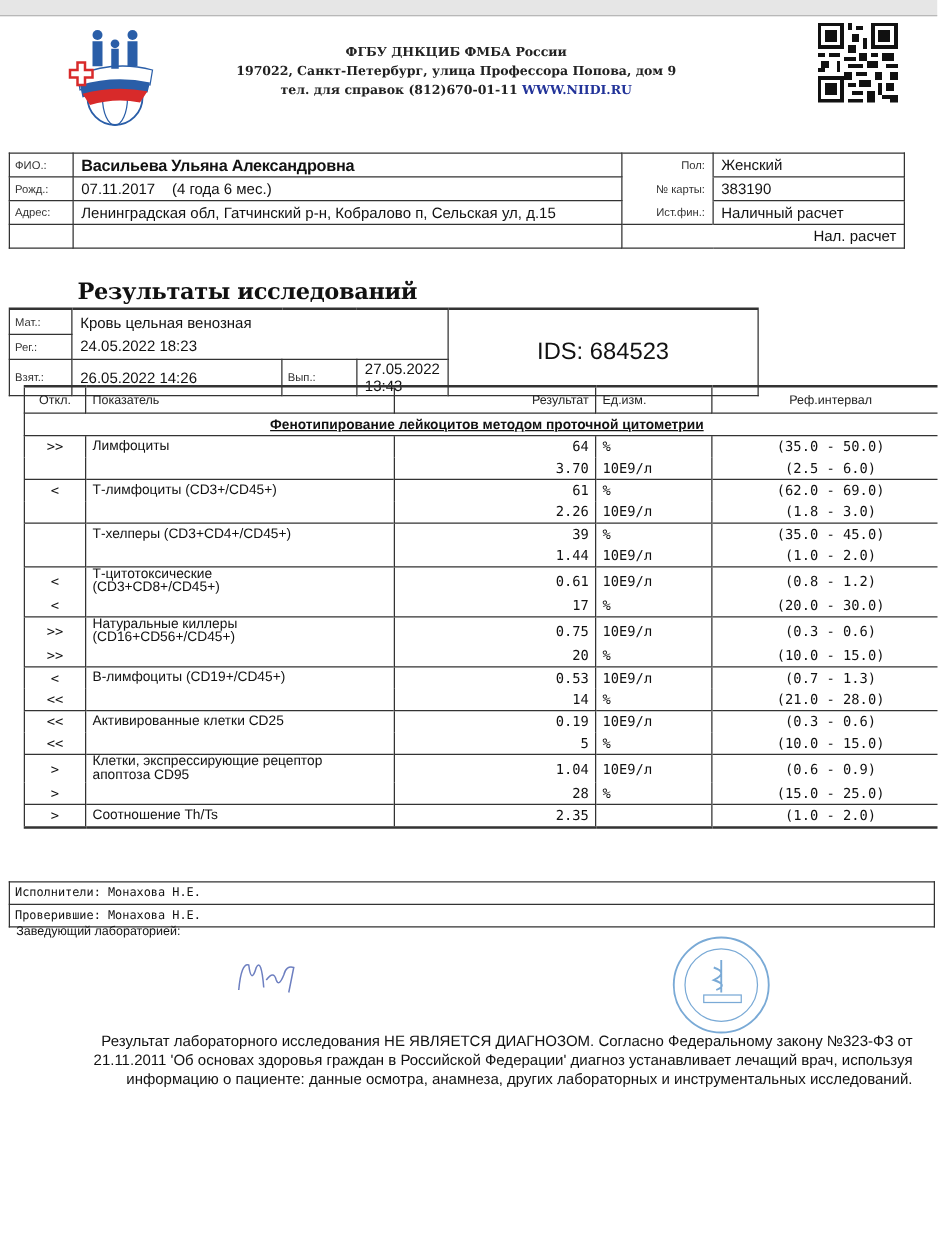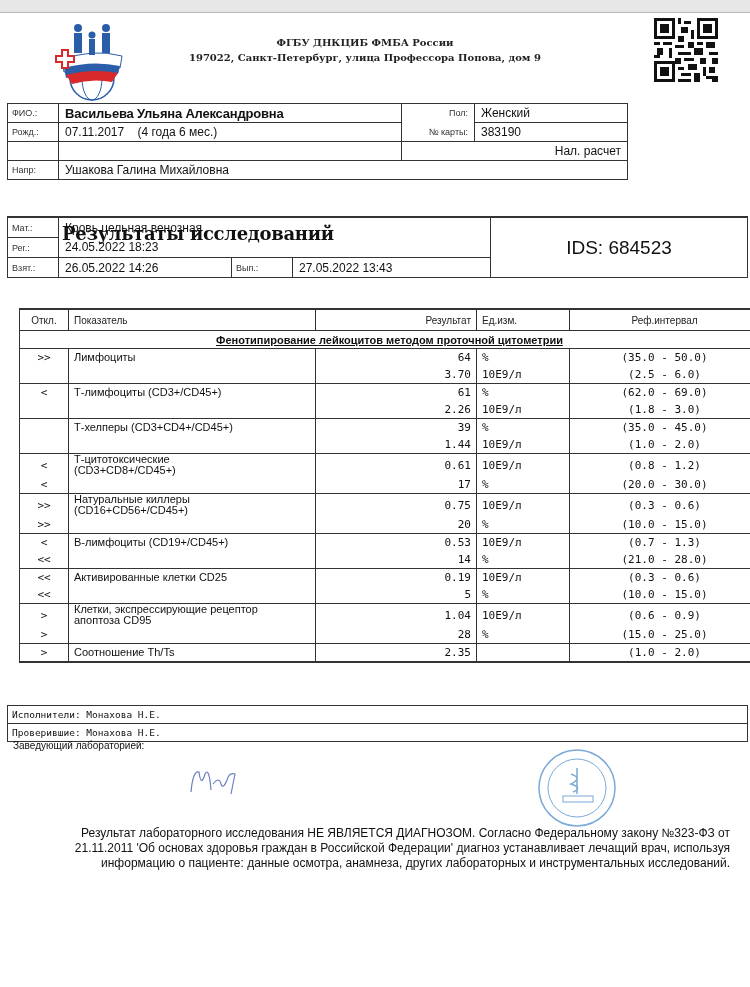--- a/index.html
+++ b/index.html
@@ -3,28 +3,28 @@
 <meta charset="utf-8">
 <style>
   html,body{margin:0;padding:0;}
   body{width:750px;height:987px;background:#fff;position:relative;overflow:hidden;font-family:"Liberation Sans",sans-serif;color:#111;}
   .topband{position:absolute;left:0;top:0;width:750px;height:12px;background:#e6e6e6;border-bottom:1px solid #b8b8b8;}
   .logo{position:absolute;left:52px;top:18px;width:80px;height:86px;}
   .org{position:absolute;left:150px;top:35px;width:430px;text-align:center;font-family:"DejaVu Serif","Liberation Serif",serif;font-size:10px;line-height:15px;font-weight:bold;color:#222;}
   .org .url{color:#223399;}
   .qr{position:absolute;left:653px;top:18px;width:66px;height:64px;}
   table{border-collapse:collapse;}
-  .pt{position:absolute;left:7px;top:103px;width:621px;font-size:12px;}
+  .pt{position:absolute;left:7px;top:122px;width:717px;font-size:12px;}
   .pt td{border:1px solid #333;padding:0 6px;height:18px;}
   .pt .lbl{font-size:9px;color:#333;width:40px;padding-left:4px;}
   .pt .rl{font-size:9px;color:#333;text-align:right;width:60px;}
   .pt .big{font-weight:bold;font-size:13px;letter-spacing:-0.2px;}
   .nb{border-top:none!important;border-bottom:none!important;}
   .sect-title{position:absolute;left:62px;top:223px;font-family:"DejaVu Serif",serif;font-weight:bold;font-size:18px;letter-spacing:-0.3px;}
-  .st{position:absolute;left:7px;top:216px;width:741px;font-size:12px;}
+  .st{position:absolute;left:7px;top:246px;width:600px;font-size:12px;}
   .st td{border:1px solid #333;padding:0 6px;height:19px;}
   .st .lbl{font-size:9px;color:#333;width:40px;padding-left:4px;}
   .ids{font-size:19px;text-align:center;width:244px;}
   .rt{position:absolute;left:7px;top:308px;width:741px;font-size:11.5px;margin-left:12px;}
   .rt td{border-left:1px solid #333;border-right:1px solid #333;padding:0 5px;height:17px;vertical-align:middle;}
   .rt tr.hd td{border-top:2px solid #333;border-bottom:1px solid #333;font-family:"Liberation Sans",sans-serif;font-size:10px;color:#222;height:20px;}
   .rt tr.grp td{border-bottom:1px solid #333;text-align:center;font-weight:bold;text-decoration:underline;font-size:11px;height:17px;}
   .rt .mono{font-family:"DejaVu Sans Mono",monospace;font-size:11px;}
   .rt .c0{width:38px;text-align:center;}
   .rt .c1{width:236px;}
@@ -58,20 +58,21 @@
   <circle cx="40" cy="17" r="3.5" fill="#2a5ea8"></circle>
     <rect x="37" y="21" width="6" height="16" fill="#2a5ea8"></rect>
   <circle cx="54" cy="10" r="4" fill="#2a5ea8"></circle>
     <rect x="50" y="15" width="8" height="20" fill="#2a5ea8"></rect>
   <path d="M4 38 h6 v-6 h6 v6 h6 v6 h-6 v6 h-6 v-6 h-6 z" fill="#fff" stroke="#d82a2a" stroke-width="2"></path>
 </svg>
 
 <div class="org">
   <div>ФГБУ ДНКЦИБ ФМБА России</div>
   <div>197022, Санкт-Петербург, улица Профессора Попова, дом 9</div>
+  <div><span>тел. для справок (812)670-01-11</span> <span class="url">WWW.NIIDI.RU</span></div>
 </div>
 
 <svg class="qr" viewBox="0 0 21 21" shape-rendering="crispEdges">
   <g fill="#111">
     <path d="M0 0h7v7h-7zM1 1v5h5v-5zM2 2h3v3h-3z"></path>
     <path d="M14 0h7v7h-7zM15 1v5h5v-5zM16 2h3v3h-3z"></path>
     <path d="M0 14h7v7h-7zM1 15v5h5v-5zM2 16h3v3h-3z"></path>
     <path d="M8 0h1v2h-1zM10 1h2v1h-2zM9 3h2v2h-2zM12 4h1v3h-1zM8 6h2v2h-2zM0 8h2v1h-2zM3 8h3v1h-3zM7 9h3v1h-3zM11 8h2v2h-2zM14 8h2v1h-2zM17 8h3v2h-3zM1 10h2v2h-2zM5 10h1v3h-1zM8 11h4v1h-4zM13 10h3v2h-3zM18 11h3v1h-3zM0 12h2v1h-2zM7 13h2v2h-2zM10 13h3v1h-3zM15 13h2v2h-2zM19 13h2v2h-2zM8 16h2v1h-2zM11 15h3v2h-3zM16 16h1v3h-1zM18 16h2v2h-2zM9 18h3v1h-3zM13 18h2v3h-2zM8 20h4v1h-4zM17 19h4v1h-4zM19 20h2v1h-2z"></path>
   </g>
 </svg>
@@ -84,27 +85,29 @@
     <td class="rl nb" style="border-top:1px solid #333!important">Пол:</td>
     <td style="width:140px">Женский</td>
   </tr>
   <tr>
     <td class="lbl">Рожд.:</td>
     <td style="white-space:pre">07.11.2017    (4 года 6 мес.)</td>
     <td class="rl nb">№ карты:</td>
     <td>383190</td>
   </tr>
   <tr>
+    <td class="lbl">Адрес:</td>
+    <td>Ленинградская обл, Гатчинский р-н, Кобралово п, Сельская ул, д.15</td>
+    <td class="rl nb">Ист.фин.:</td>
+    <td>Наличный расчет</td>
+  </tr>
+  <tr>
     <td class="lbl"></td>
     <td></td>
     <td colspan="2" style="text-align:right">Нал. расчет</td>
-  </tr>
-  <tr>
-    <td class="lbl">Напр:</td>
-    <td colspan="3">Ушакова Галина Михайловна</td>
   </tr>
 </tbody>
   </table>
 
 <div class="sect-title">Результаты исследований</div>
 
 <table class="st">
   <tbody>
       <tr>
     <td class="lbl" style="border-top:2px solid #333">Мат.:</td>

